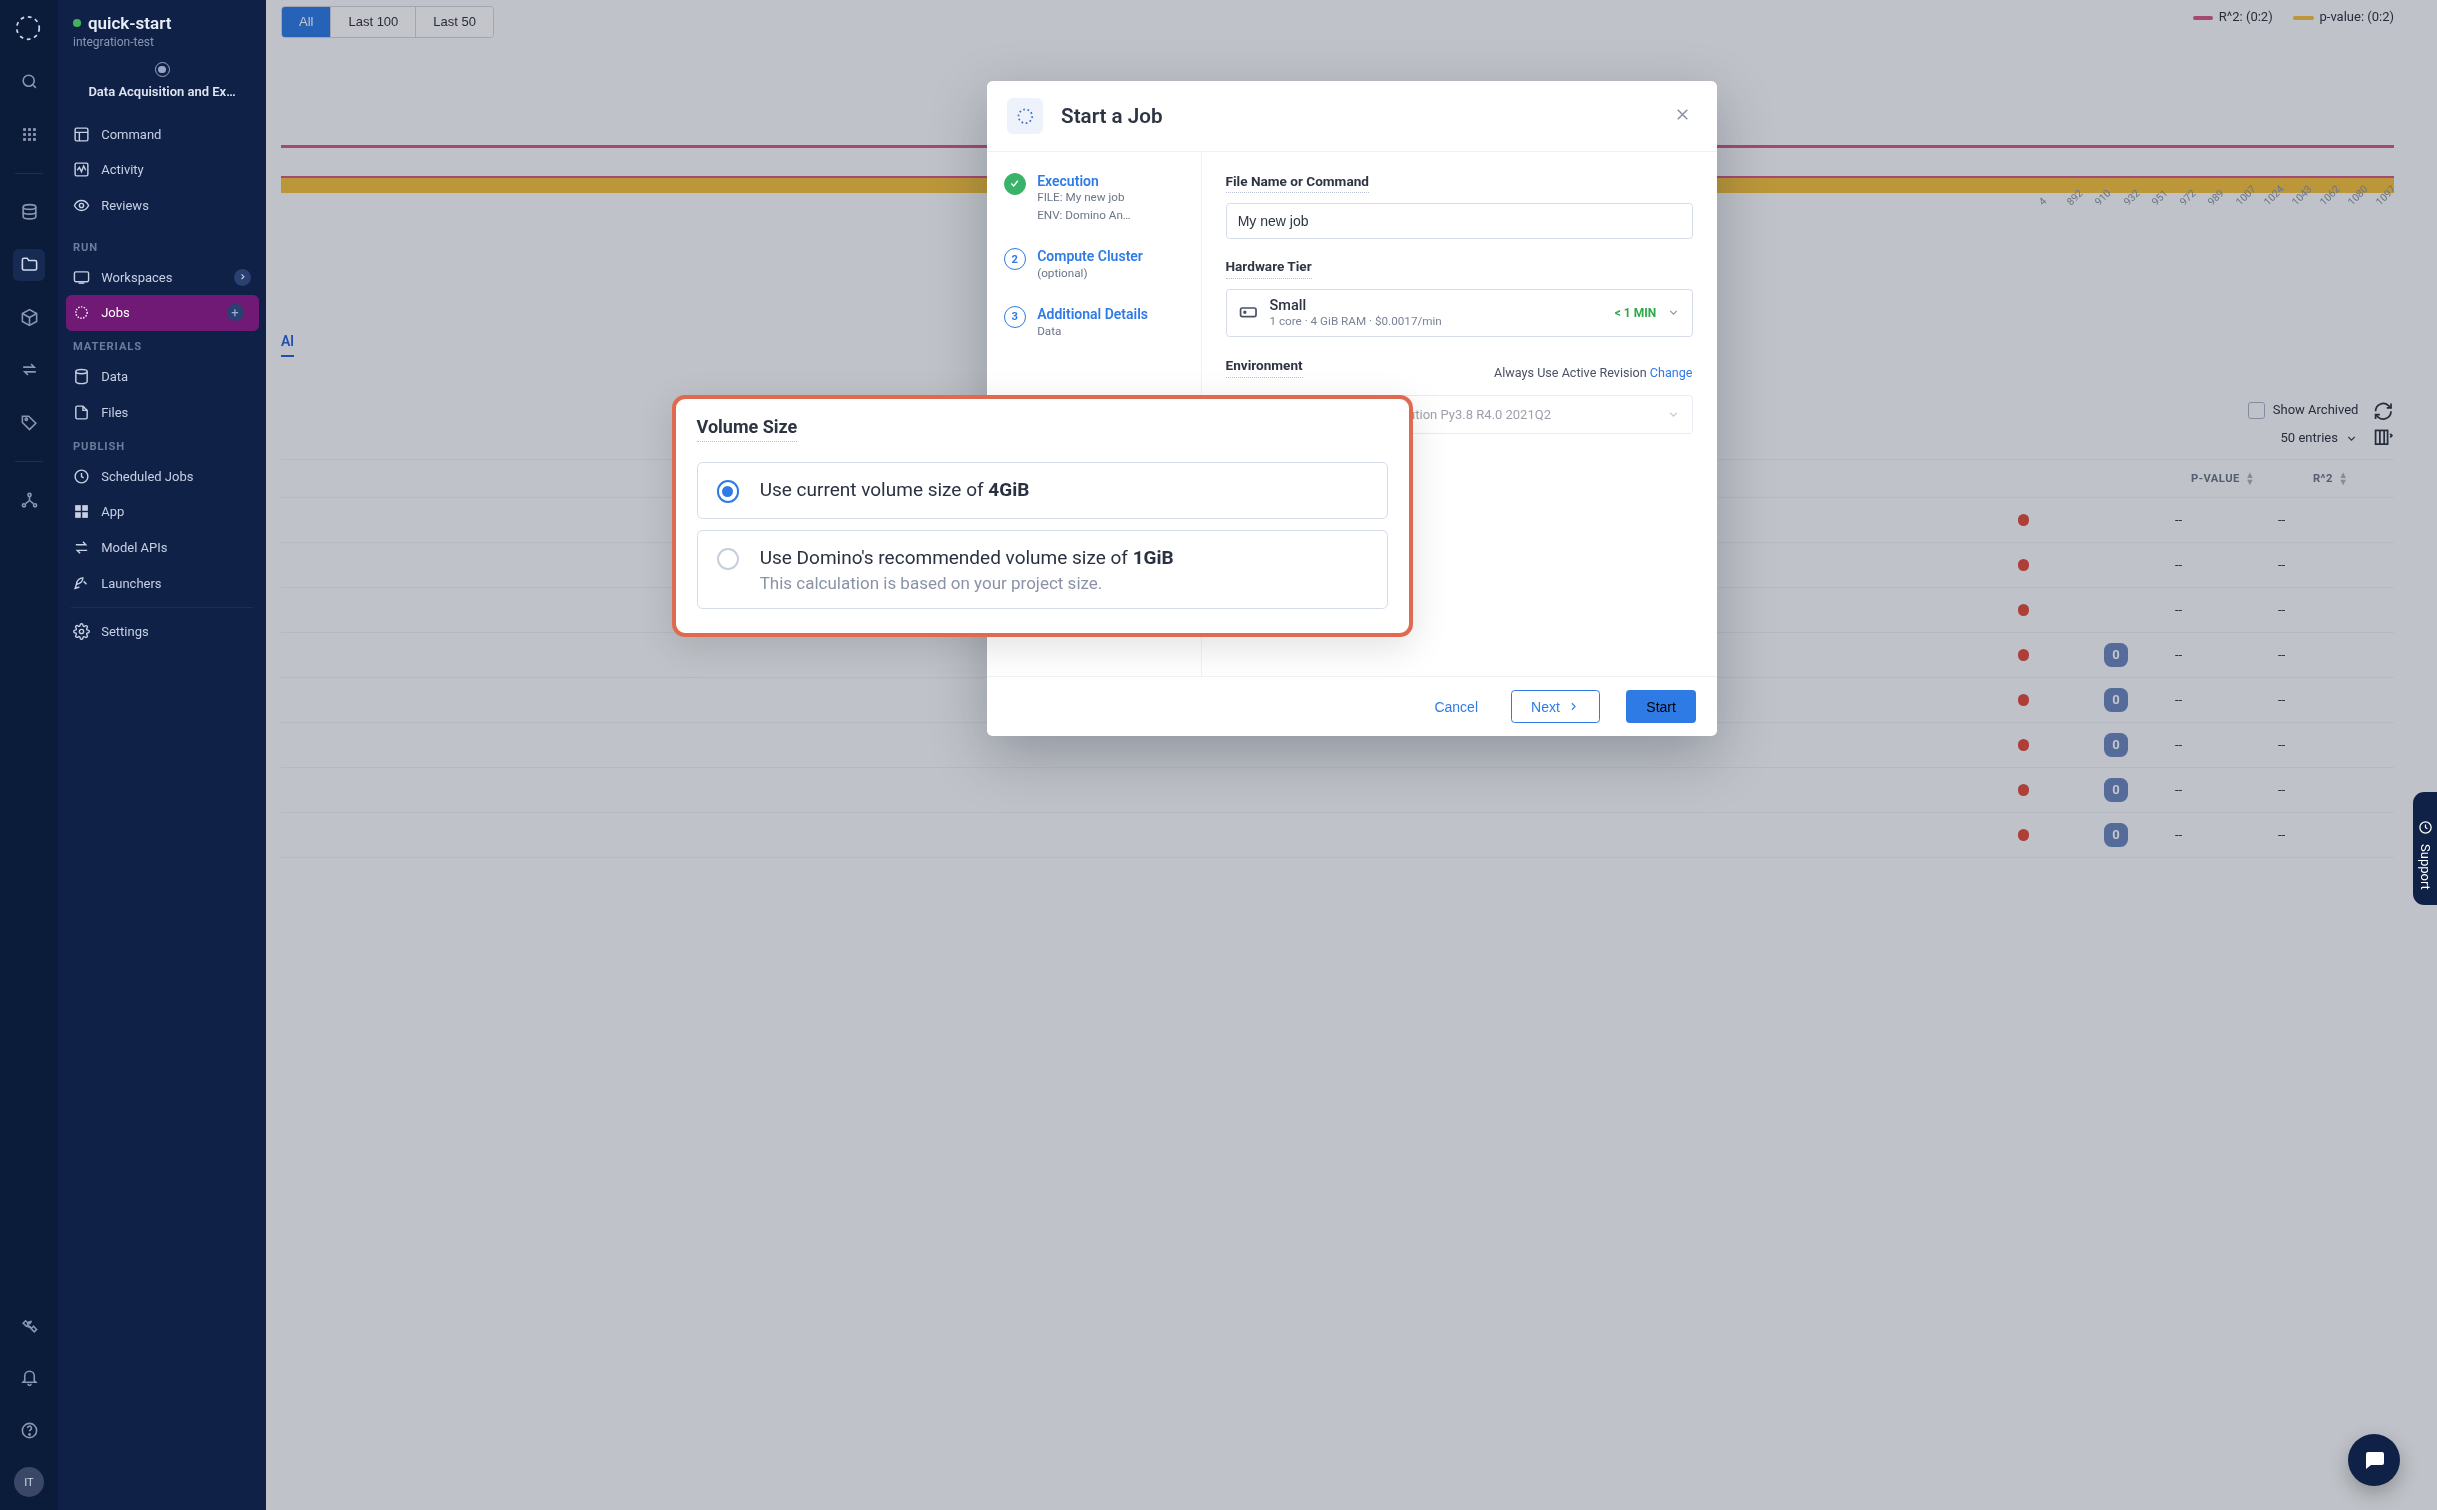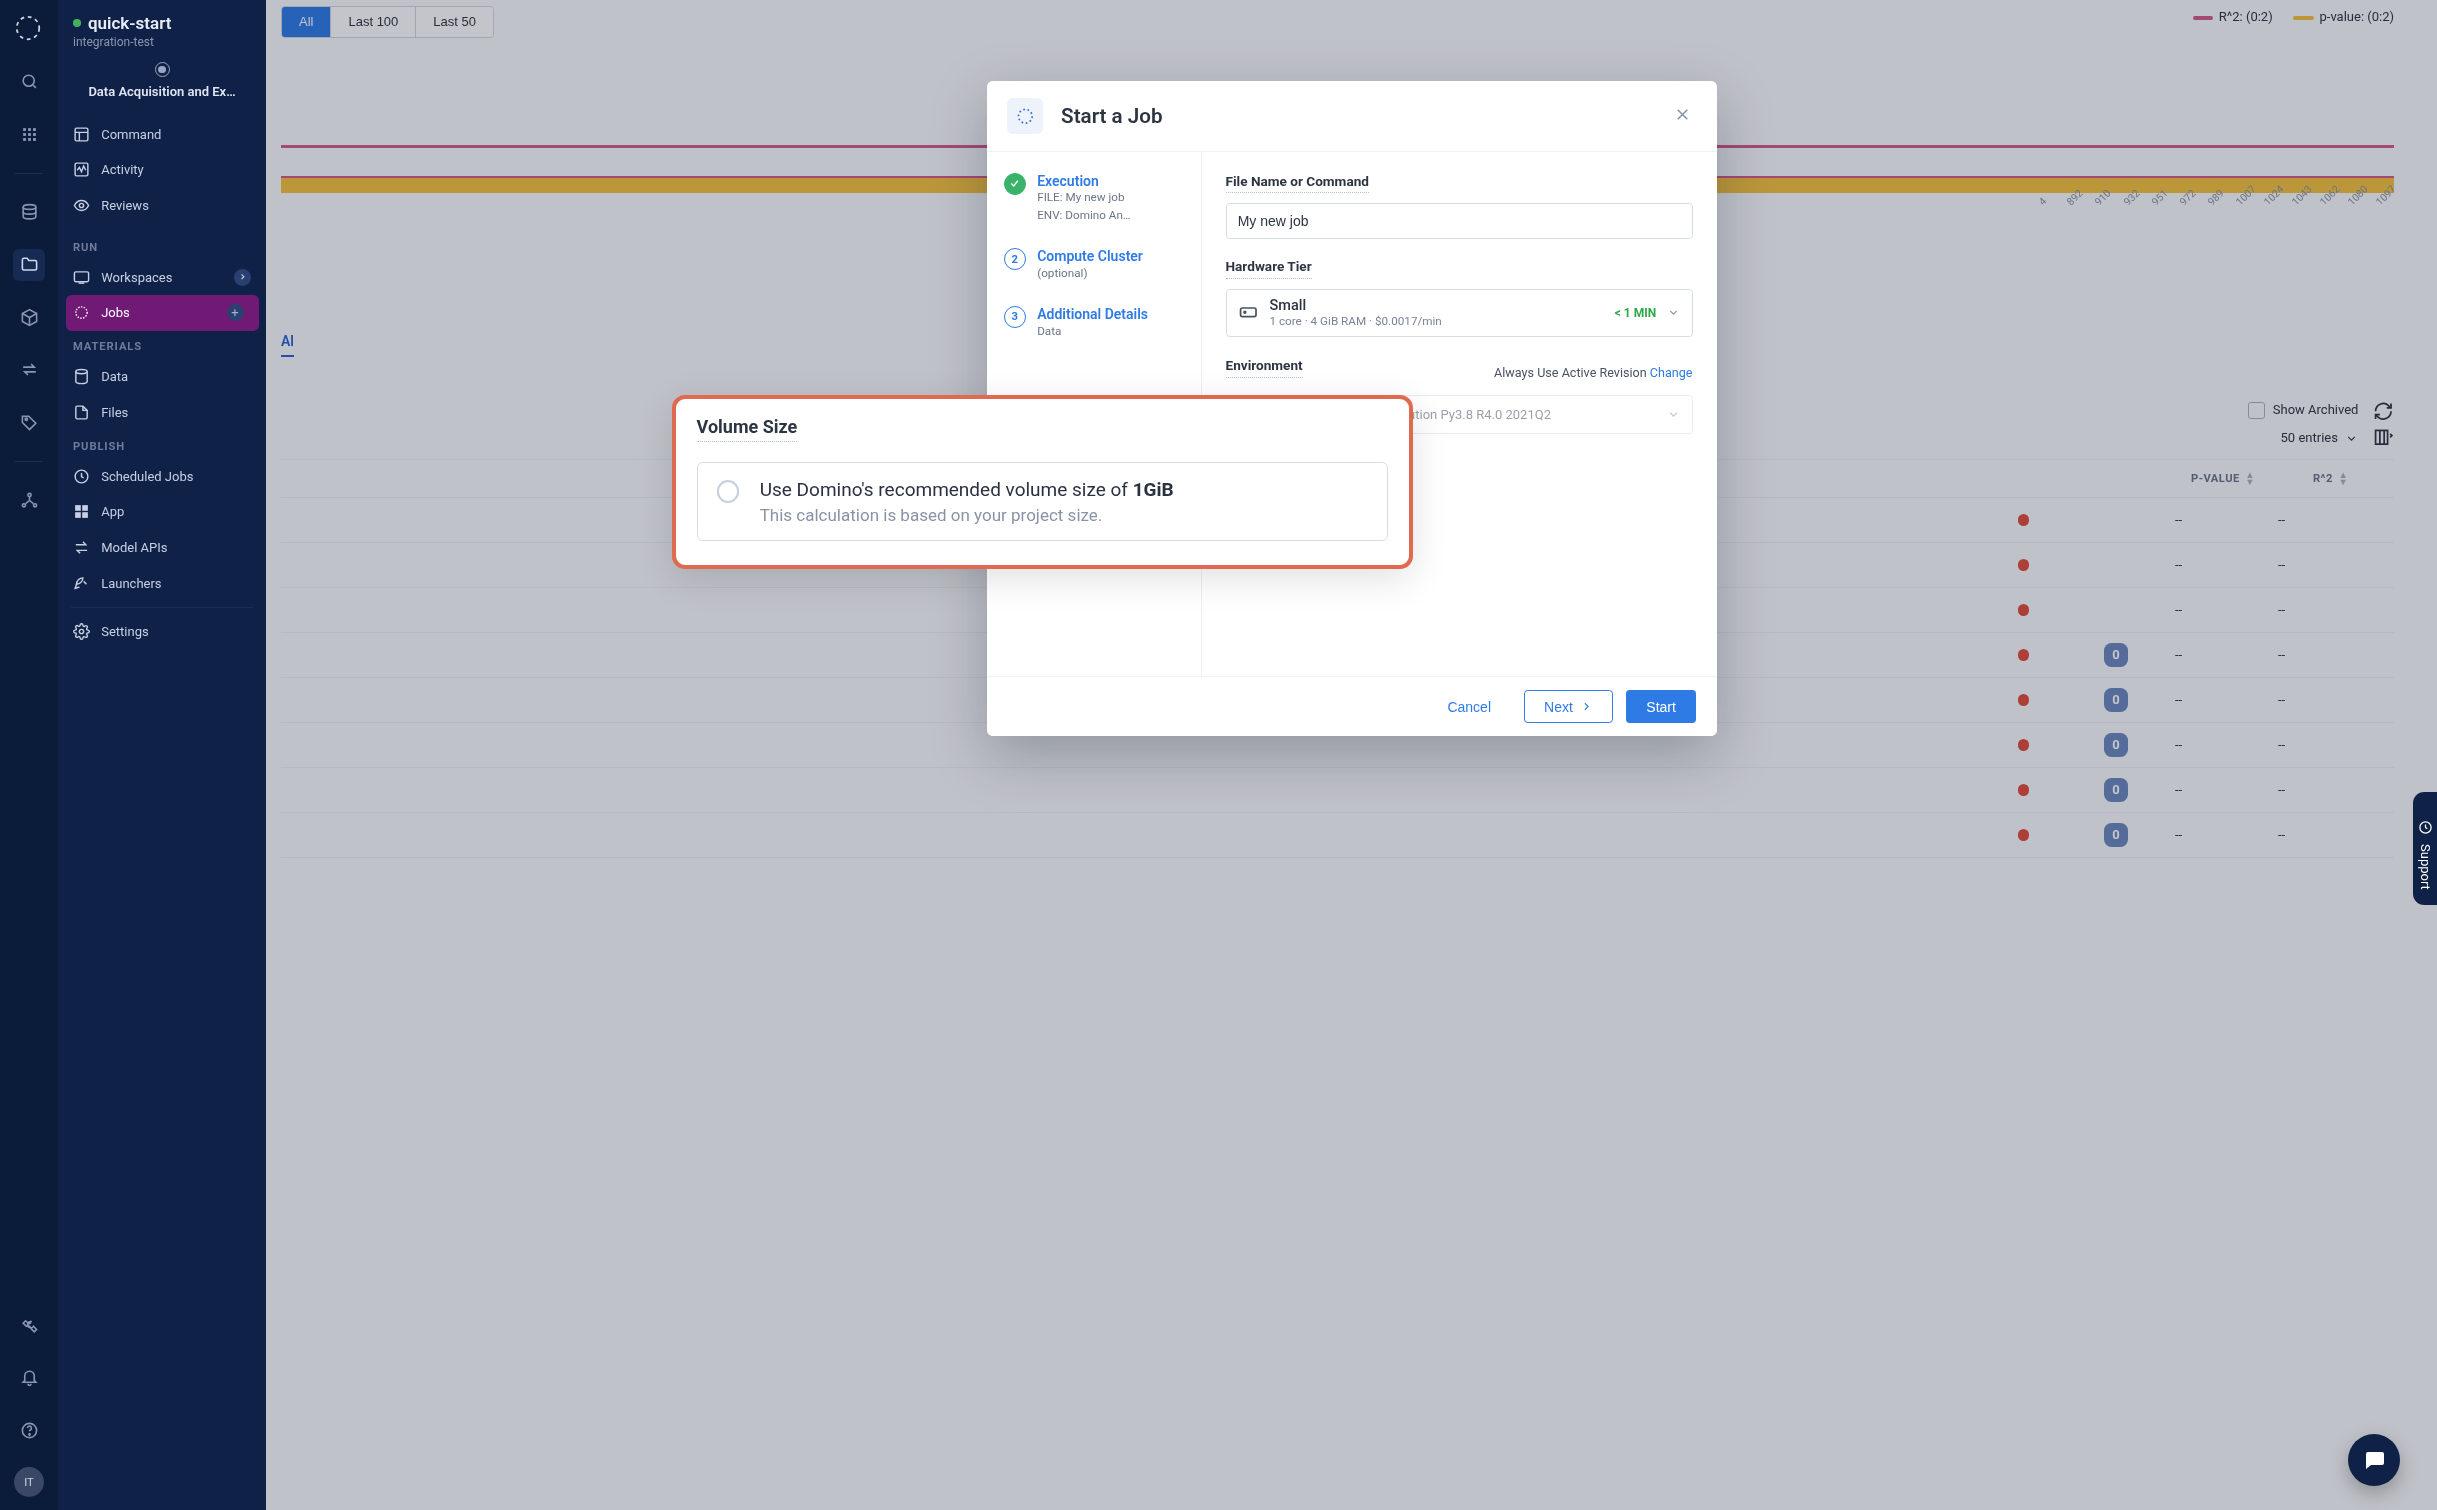--- a/index.html
+++ b/index.html
@@ -91,21 +91,21 @@
 .hw .hw-name { font-size: 14.5px; font-weight: 500; }
 .hw .hw-sub { font-size: 11.7px; color: #7a8396; }
 .hw .hw-time { margin-left: auto; color: #2fa84a; font-weight: 700; font-size: 12px; margin-right: 11.2px; }
 .env-row { display: flex; align-items: center; justify-content: space-between; }
 .env-row .link { color: #2e7be6; cursor: pointer; }
 .env-box { display: flex; align-items: center; gap: 9.4px; border: 0.9px solid #d6dce7; border-radius: 3.7px; padding: 9.4px 11.2px; margin-top: 7.5px; color: #4a5164; opacity: .55; }
 .m-foot { display: flex; justify-content: flex-end; gap: 13px; padding: 13px 20.6px; border-top: 0.9px solid #eef1f6; }
 .btn { padding: 7.5px 19px; border-radius: 3.7px; font-size: 14px; cursor: pointer; border: 0.9px solid transparent; }
 .btn.link { background: none; color: #2e7be6; }
 .btn.outline { background: #fff; border-color: #2e7be6; color: #2e7be6; display: inline-flex; align-items: center; gap: 7.5px; }
-.btn.primary { background: #2e7be6; color: #ffffff; }
+.btn.primary { background: #2e7be6; color: #000000; margin-left: 13px; }
 
 
 .callout { position: absolute; left: 406px; top: 395px; width: 741px; background: #fff; border: 4.7px solid #e06a4f; border-radius: 13px; padding: 17px 20.6px 24px; box-shadow: 0 9.4px 37px rgba(0,0,0,.12); }
 .callout .field-label { font-size: 18px; }
 .radio-card { border: 0.9px solid #d6dce7; border-radius: 5.6px; padding: 15px 19px; display: flex; align-items: flex-start; gap: 20.6px; margin-top: 11.2px; cursor: pointer; }
 .radio-outer { width: 22.5px; height: 22.5px; border-radius: 50%; border: 2.3px solid #2e7be6; display: flex; align-items: center; justify-content: center; margin-top: 1.9px; flex: 0 0 22.5px; }
 .radio-outer.off { border-color: #c7cedd; }
 .radio-inner { width: 11.2px; height: 11.2px; border-radius: 50%; background: #2e7be6; }
 .radio-card .rc-title { font-size: 19px; color: #2a3140; }
 .radio-card .rc-title b { font-weight: 700; }
@@ -539,20 +539,26 @@
               </svg>
             </button>
           <button class="btn primary">Start</button>
         </div>
       </div>
     </div>
 
     <div class="callout">
       <div class="field-label">Volume Size</div>
       <div class="radio-card">
+        <div class="radio-outer">
+            <div class="radio-inner"></div>
+          </div>
+        <div class="rc-title"><span>Use current volume size of </span><b>4GiB</b></div>
+      </div>
+      <div class="radio-card">
         <div class="radio-outer off"></div>
         <div>
           <div class="rc-title"><span>Use Domino's recommended volume size of </span><b>1GiB</b></div>
           <div class="rc-sub">This calculation is based on your project size.</div>
         </div>
       </div>
     </div>
 
     <div class="support">
       <svg width="15" height="15" viewBox="0 0 24 24" fill="none" stroke="currentColor" stroke-width="2">

